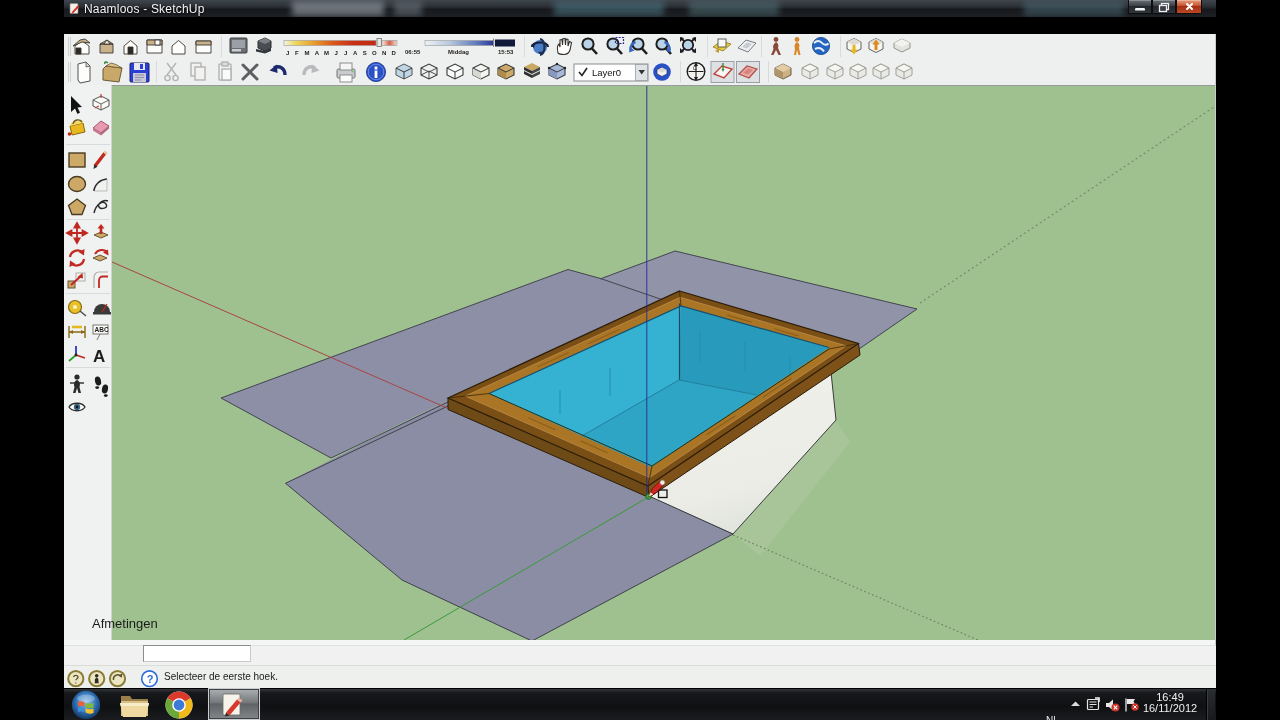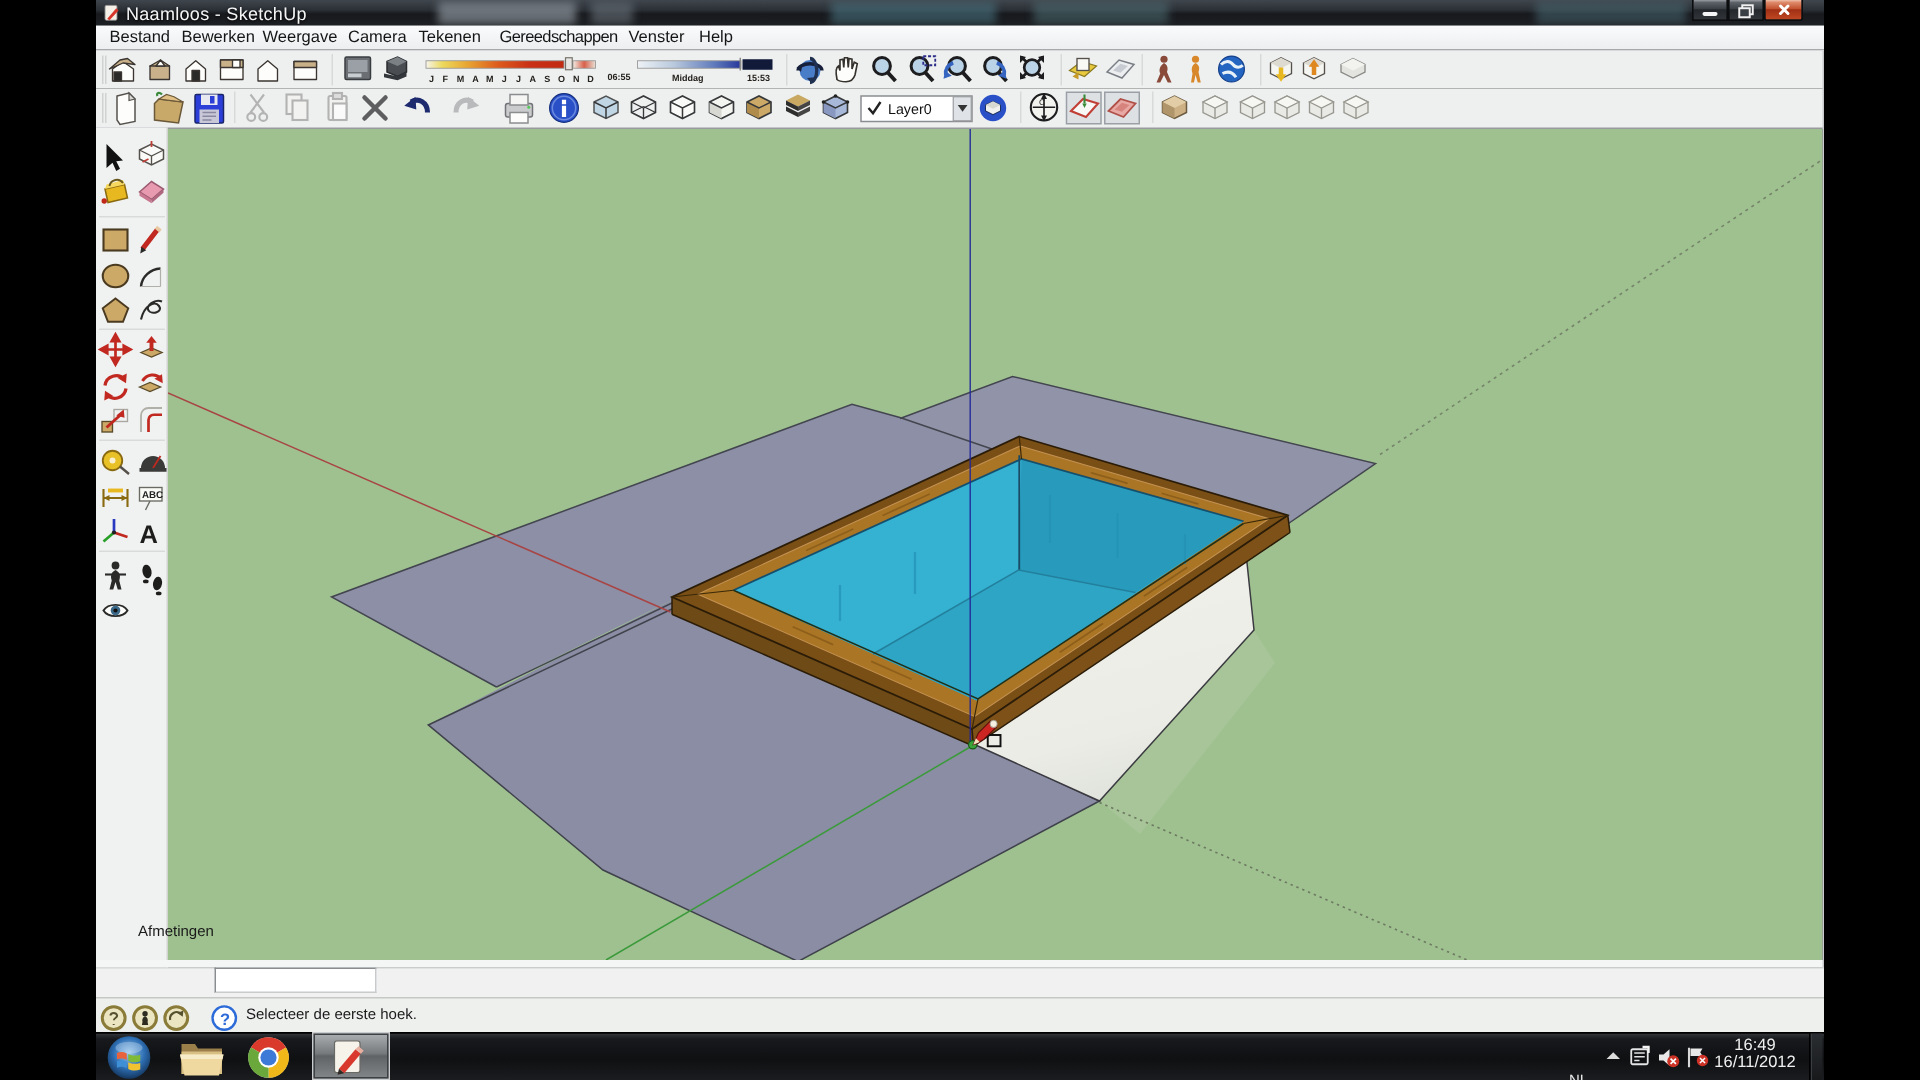--- a/index.html
+++ b/index.html
@@ -17,21 +17,21 @@
 #menubar span{position:absolute;top:2px;font-size:11px;color:#151515}
 #tb1{left:64px;top:34px;width:1152px;height:25px;background:#eef0f0}
 #tb2{left:64px;top:59px;width:1152px;height:27px;background:#eef0f0;border-bottom:1px solid #989a9e}
 #palette{left:64px;top:85px;width:48px;height:560px;background:#f0f1f1;border-right:1px solid #d2d4d2}
 #viewport{left:112px;top:86px;width:1103px;height:554px;background:#9fc190}
 #rightedge{left:1215px;top:34px;width:1px;height:611px;background:#c8cacc}
 #vcbrow{left:64px;top:645px;width:1152px;height:20px;background:#f0f1f0;border-top:1px solid #e0e2e2}
 #statusrow{left:64px;top:665px;width:1152px;height:23px;background:#eef0ee;border-top:1px solid #dadcda}
 #whiterow{left:64px;top:640px;width:1152px;height:5px;background:#f4f5f5}
 #taskbar{left:64px;top:688px;width:1152px;height:32px;background:linear-gradient(#33363a 0%,#17191c 12%,#0e1012 55%,#1a1c1f 100%);border-top:1px solid #000}
-#vcb-label{left:92px;top:616px;font-size:10px;color:#1a1a1a}
+#vcb-label{left:92px;top:616px;font-size:13px;color:#1a1a1a}
 #vcb-input{left:143px;top:645px;width:108px;height:17px;background:#fff;border:1px solid #8a8d90;border-right-color:#c8cacc;border-bottom-color:#c8cacc}
 #status-txt{left:164px;top:671px;font-size:10px;color:#1a1a1a}
 #tray-nl{left:1046px;top:715px;color:#e8e8e8;font-size:10px}
 #tray-clock{left:1140px;top:692px;width:60px;color:#f0f0f0;font-size:11px;text-align:center;line-height:11px}
 #showdesk{left:1206px;top:689px;width:9px;height:31px;background:linear-gradient(#2a2d31,#17191b);border-left:1px solid #000;box-shadow:inset 1px 0 0 #3a3e42}
 </style>
 </head>
 <body>
 <div id="stage">
   <div class="abs" id="titlebar">
@@ -48,30 +48,20 @@
   <div class="abs" id="title-txt">Naamloos - SketchUp</div>
   <div class="abs winbtn" style="left:1128px;width:24px"></div>
   <div class="abs winbtn" style="left:1152px;width:24px"></div>
   <div class="abs winbtn" id="btn-close" style="left:1176px;width:26px"></div>
   <svg class="abs" style="left:1128px;top:0;width:74px;height:14px" viewBox="0 0 74 14">
     <rect x="7" y="8" width="10" height="2.6" rx="1.2" fill="#f5f5f5"></rect>
     <rect x="33.5" y="3.5" width="7" height="6" fill="none" stroke="#f0f0f0" stroke-width="1.3"></rect>
     <rect x="31.5" y="5.5" width="7" height="6" fill="#3a3f45" stroke="#f0f0f0" stroke-width="1.3"></rect>
     <path d="M59 4 L64 9 M64 4 L59 9" stroke="#fff" stroke-width="2" stroke-linecap="round"></path>
   </svg>
-  <div class="abs" id="menubar">
-    <span style="left:9px">Bestand</span>
-    <span style="left:57px">Bewerken</span>
-    <span style="left:111px">Weergave</span>
-    <span style="left:168px">Camera</span>
-    <span style="left:215px">Tekenen</span>
-    <span style="left:269px;letter-spacing:-0.4px">Gereedschappen</span>
-    <span style="left:355px">Venster</span>
-    <span style="left:402px">Help</span>
-  </div>
   <div class="abs" id="tb1"></div>
   <div class="abs" id="tb2"></div>
   <svg class="abs" style="left:64px;top:34px;width:1152px;height:25px" viewBox="64 34 1152 25">
     <path d="M68.5,37 L68.5,56 M70.5,37 L70.5,56" stroke="#d0d2d2" stroke-width="1"></path>
 
     <g stroke="#3a3530" stroke-width="0.9" stroke-linejoin="round">
       <g transform="translate(73,38)">
           <polygon points="2,8 9,3 16,8 16,16 2,16" fill="#fdfdfb"></polygon>
           <polygon points="0,8 7,2 12,1 17,5 9,4" fill="#c8b089"></polygon>
           <polygon points="3,10 8,10 8,16 3,16" fill="#2a2a28"></polygon>

